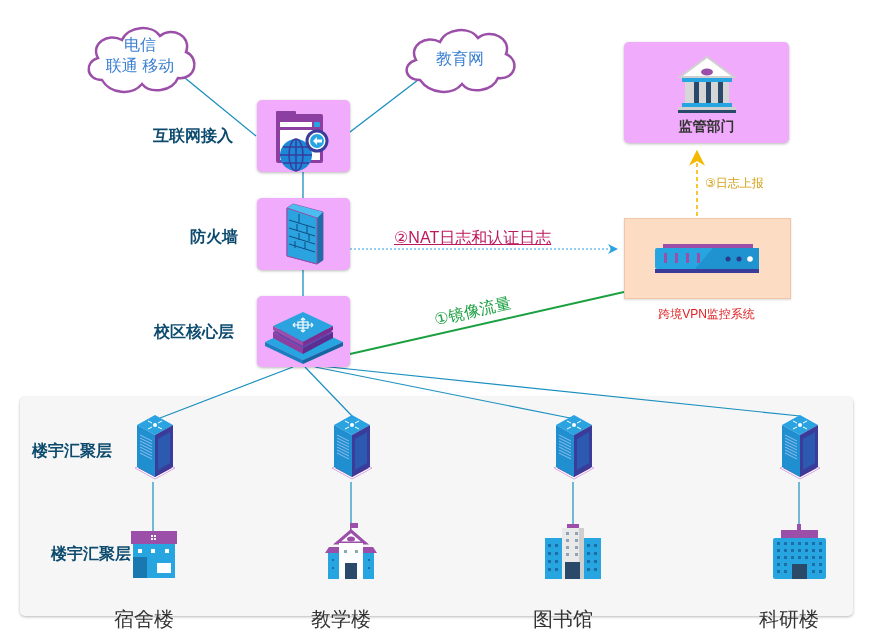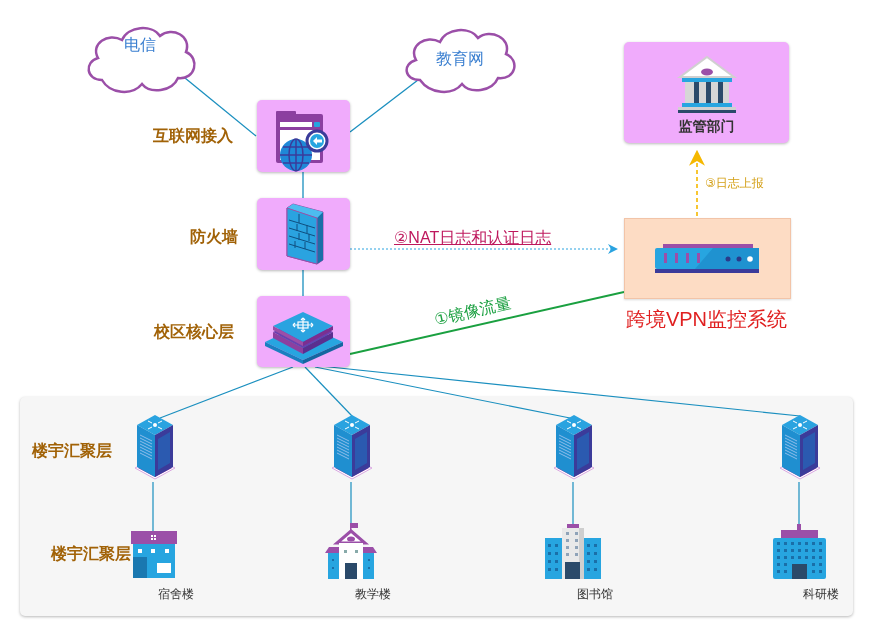--- a/index.html
+++ b/index.html
@@ -1,20 +1,20 @@
 <!DOCTYPE html>
 <html><head>
 <meta charset="utf-8">
 <style>
   html,body{margin:0;padding:0;background:#ffffff;}
   body{width:872px;height:639px;position:relative;overflow:hidden;font-family:"Liberation Sans","DejaVu Sans",sans-serif;}
   .abs{position:absolute;}
   .card{position:absolute;background:#f0abfc;border-radius:5px;box-shadow:0 1px 3px rgba(0,0,0,0.28);}
-  .layer-label{position:absolute;font-weight:bold;font-size:16px;color:#a16207;white-space:nowrap;}
-  .bld-label{position:absolute;font-size:12px;color:#333333;white-space:nowrap;text-align:right;width:80px;}
+  .layer-label{position:absolute;font-weight:bold;font-size:16px;color:#0c4a6e;white-space:nowrap;}
+  .bld-label{position:absolute;font-size:20px;color:#333333;white-space:nowrap;text-align:left;width:80px;margin-top:20px;}
   .cloud-text{position:absolute;font-size:16px;color:#3a7fd0;text-align:center;line-height:21px;white-space:nowrap;}
   svg.lines{position:absolute;left:0;top:0;}
 </style>
 </head>
 <body>
 
 <div class="card" style="left:20px;top:397px;width:833px;height:219px;background:#f6f6f6;"></div>
 
 <svg class="lines" width="872" height="639">
   <defs>
@@ -48,20 +48,21 @@
   <line x1="573" y1="482" x2="573" y2="525" stroke="#1a8fbf" stroke-width="1.2"></line>
   <line x1="799" y1="482" x2="799" y2="525" stroke="#1a8fbf" stroke-width="1.2"></line>
 </svg>
 
 <div class="abs" style="left:80px;top:18px;width:120px;height:80px;">
   <svg width="120" height="80">
     <path d="M22,62 C6,62 4,44 18,40 C10,26 28,14 42,22 C48,8 72,6 80,18 C92,8 112,18 106,34 C120,40 116,62 98,60 C92,74 70,76 62,66 C52,78 30,76 22,62 Z" fill="#ffffff" stroke="#9b4fa8" stroke-width="2.5"></path>
   </svg>
   <div class="cloud-text" style="left:0;top:16px;width:120px;">
     <div>电信</div>
+    <div>联通 移动</div>
   </div>
 </div>
 
 <div class="abs" style="left:398px;top:22px;width:124px;height:76px;font-family:Liberation Serif, serif;">
   <svg width="124" height="76">
     <path d="M22,58 C6,58 4,42 18,38 C10,24 28,12 42,20 C48,6 72,4 80,16 C92,6 114,16 108,32 C122,38 118,58 100,56 C94,70 72,72 64,62 C54,74 32,72 22,58 Z" fill="#ffffff" stroke="#9b4fa8" stroke-width="2.5"></path>
   </svg>
   <div class="cloud-text" style="left:0;top:26px;width:124px;">教育网</div>
 </div>
 
@@ -147,21 +148,21 @@
     <rect x="30" y="50" width="104" height="4" fill="#3b3b9a"></rect>
     <rect x="39" y="34" width="3" height="10" fill="#9b4fa8"></rect>
     <rect x="50" y="34" width="3" height="10" fill="#9b4fa8"></rect>
     <rect x="61" y="34" width="3" height="10" fill="#9b4fa8"></rect>
     <rect x="72" y="34" width="3" height="10" fill="#9b4fa8"></rect>
     <circle cx="103" cy="40" r="2.5" fill="#2b3a8a"></circle>
     <circle cx="114" cy="40" r="2.5" fill="#2b3a8a"></circle>
     <circle cx="125" cy="40" r="2.8" fill="#ffffff"></circle>
   </svg>
 </div>
-<div class="abs" style="left:624px;top:306px;width:165px;text-align:center;font-size:20px;color:#e02020;white-space:nowrap;">跨境VPN监控系统</div>
+<div class="abs" style="left:624px;top:306px;width:165px;text-align:center;font-size:12px;color:#e02020;white-space:nowrap;">跨境VPN监控系统</div>
 
 <div class="layer-label" style="left:32px;top:441px;">楼宇汇聚层</div>
 <div class="layer-label" style="left:51px;top:544px;">楼宇汇聚层</div>
 
 <div class="abs" style="left:133px;top:413px;width:44px;height:72px;">
   <svg width="44" height="72">
     <path d="M2,55 L22,45 L42,55 L22,66 Z" fill="#ffffff" stroke="#d9a6e0" stroke-width="1"></path>
     <path d="M5,55 L22,47 L39,55 L22,64 Z" fill="#9b3fa8"></path>
     <path d="M4,12 L22,2 L40,12 L22,22 Z" fill="#2aa3e0"></path>
     <path d="M4,12 L22,22 L22,64 L4,54 Z" fill="#1f8fd0"></path>

